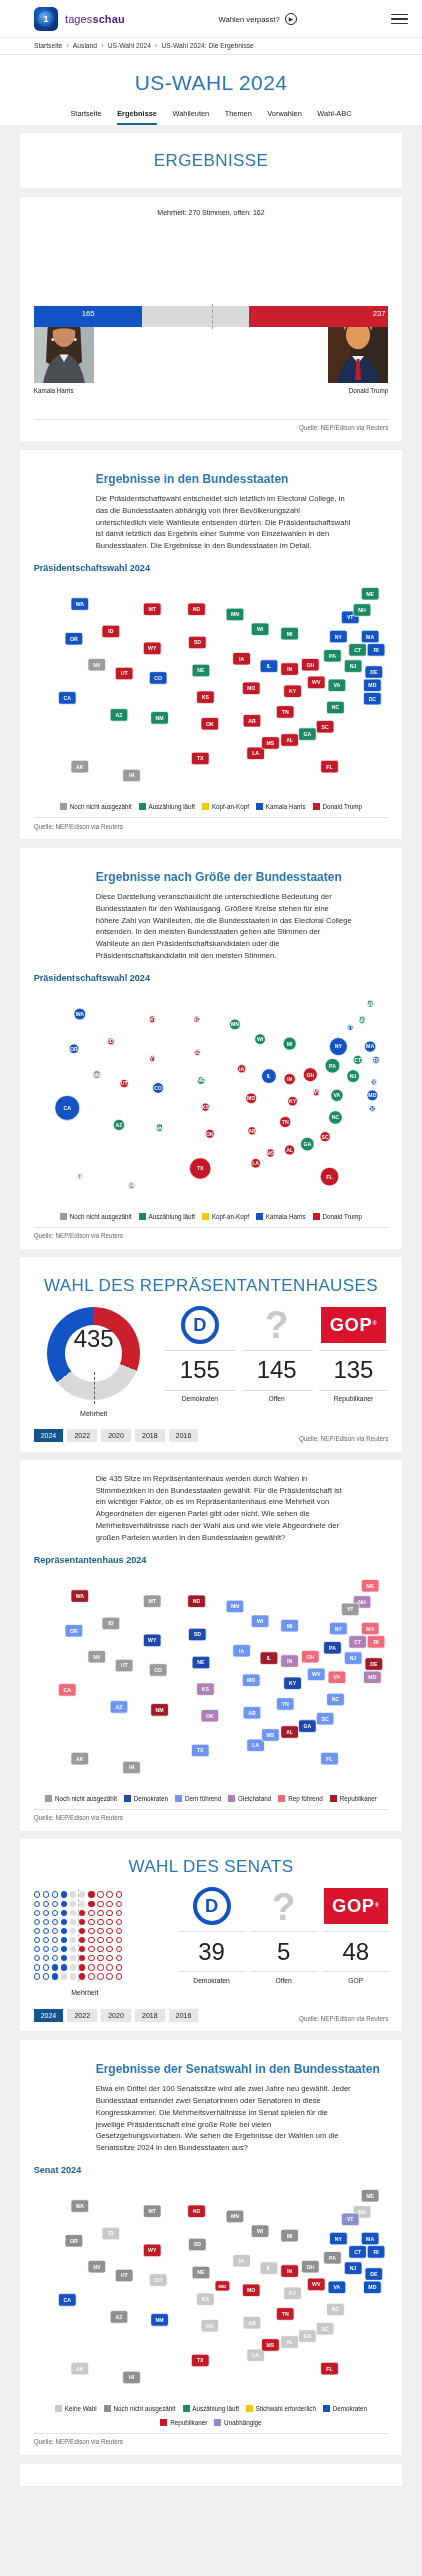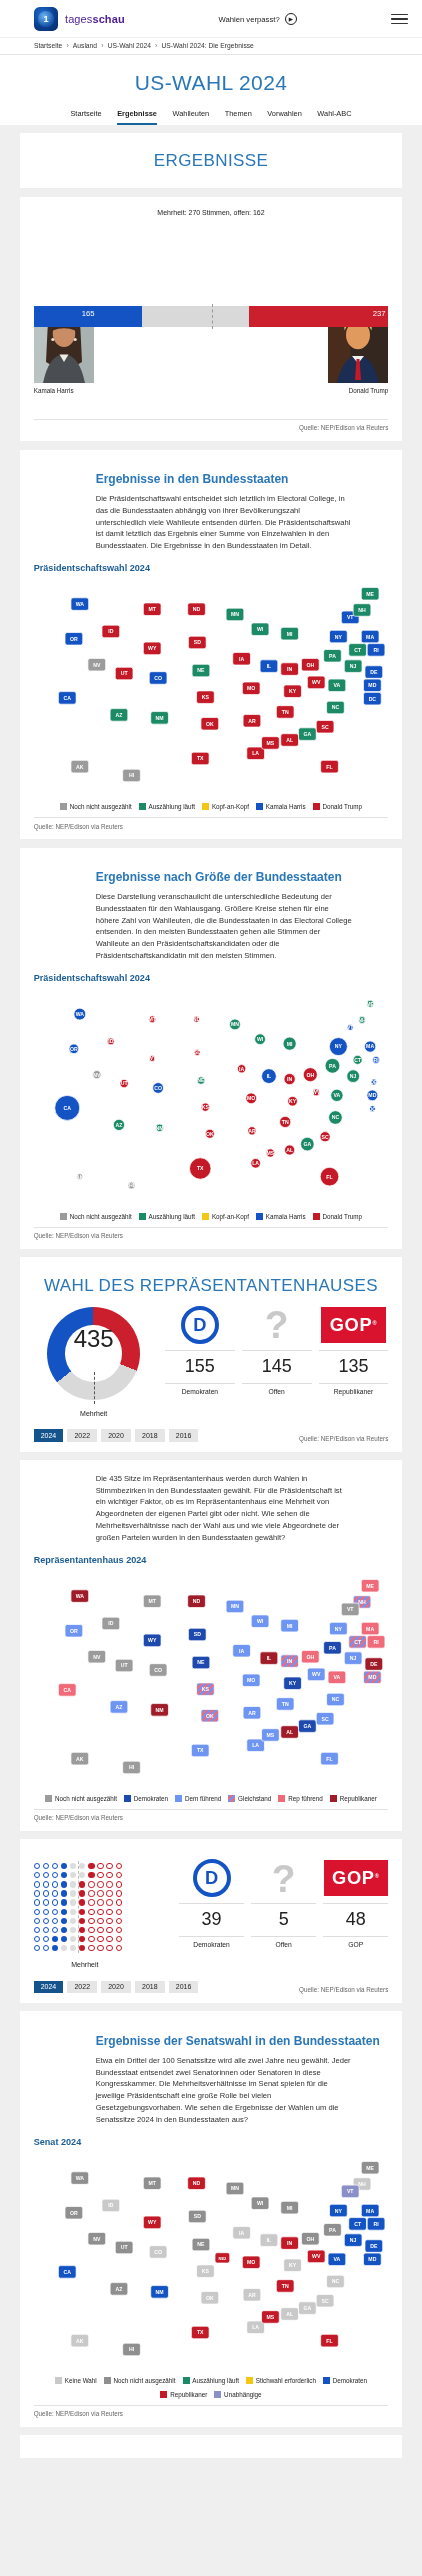--- a/index.html
+++ b/index.html
@@ -57,21 +57,21 @@
   .donut .hole { position:absolute; inset:18.3px; background:#fff; border-radius:50%; display:flex; align-items:flex-start; justify-content:center; font-size:24px; color:#222; font-weight:300; }
   .donut .mline { position:absolute; left:50%; bottom:-4.2px; height:32px; border-left:1.4px dashed #555; }
   .mehrheit { font-size:7px; color:#222; margin-top:9.8px; }
   .partycols { flex:1; display:flex; gap:7px; }
   .pcol { flex:1; text-align:center; }
   .plogo { height:44px; display:flex; align-items:center; justify-content:center; }
   .dem-ring { width:38px; height:38px; border:4.9px solid #1353c4; border-radius:50%; display:flex; align-items:center; justify-content:center; font-weight:bold; font-size:18.3px; color:#1353c4; }
   .qmark { font-size:39px; font-weight:bold; color:#c9c9c9; line-height:1; }
   .gopbox { background:#d9122e; color:#fff; font-weight:bold; font-size:18.3px; letter-spacing:0.7px; padding:7px 8.4px; position:relative; }
   .gopbox .r { font-size:5.6px; position:relative; top:-5.6px; }
-  .pnum { font-size:18px; font-weight:300; color:#222; border-top:0.7px solid #ddd; border-bottom:0.7px solid #ddd; padding:5.6px 0; margin-top:2.8px; }
+  .pnum { font-size:24px; font-weight:300; color:#222; border-top:0.7px solid #ddd; border-bottom:0.7px solid #ddd; padding:5.6px 0; margin-top:2.8px; }
   .plabel { font-size:6.7px; color:#222; margin-top:4.2px; }
   .yearrow { display:flex; align-items:flex-end; gap:4.2px; margin-top:12.7px; }
   .yearbtn { font-size:7px; padding:2.8px 7px; background:#e6e6e6; color:#222; cursor:pointer; }
   .yearbtn.active { background:#14538c; color:#fff; }
   .yearrow .src { margin-left:auto; font-size:6.3px; color:#666; }
   
   .dots-wrap { width:134px; padding-top:7px; }
   .dotgrid { position:relative; display:flex; flex-direction:column; gap:2.8px; width:fit-content; }
   .dotrow { display:flex; gap:2.8px; }
   .dot { width:6.3px; height:6.3px; border-radius:50%; }
@@ -641,20 +641,21 @@
       </span>
       <span class="item">
         <span class="sw" style="background: rgb(160, 28, 40);"></span>
         <span>Republikaner</span>
       </span>
     </div>
   <div class="source">Quelle: NEP/Edison via Reuters</div>
 </section>
 
 <section class="card">
+  <h2 class="bigtitle">WAHL DES SENATS</h2>
   <div class="stat-flex">
     <div class="dots-wrap">
       <div class="dotgrid" id="senate-dots">
           <div class="dotdivider"></div>
           <div class="dotrow">
             <span class="dot b"></span>
             <span class="dot b"></span>
             <span class="dot b"></span>
             <span class="dot B"></span>
             <span class="dot g"></span>

